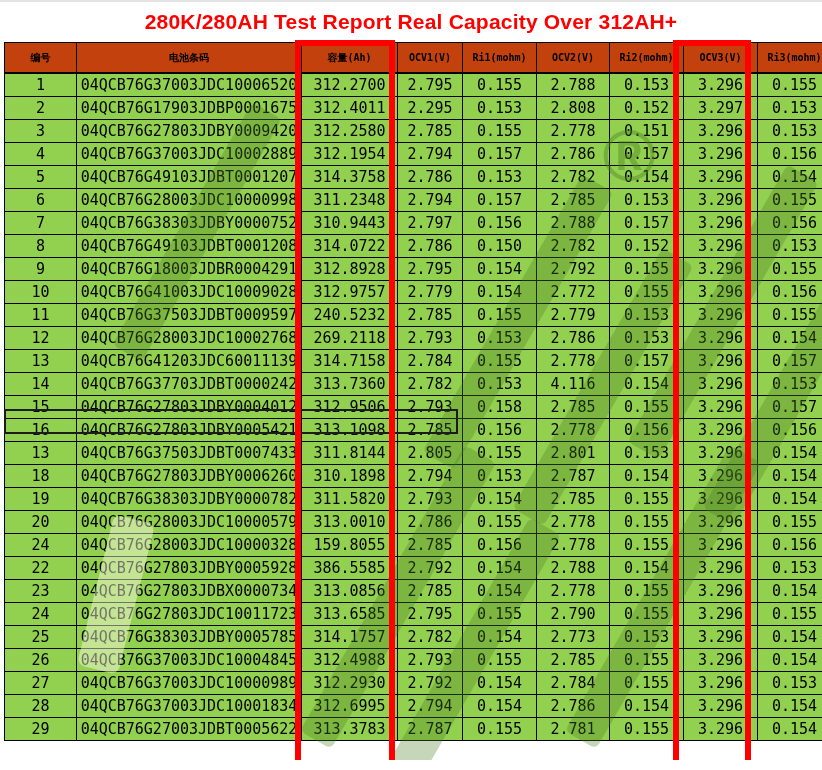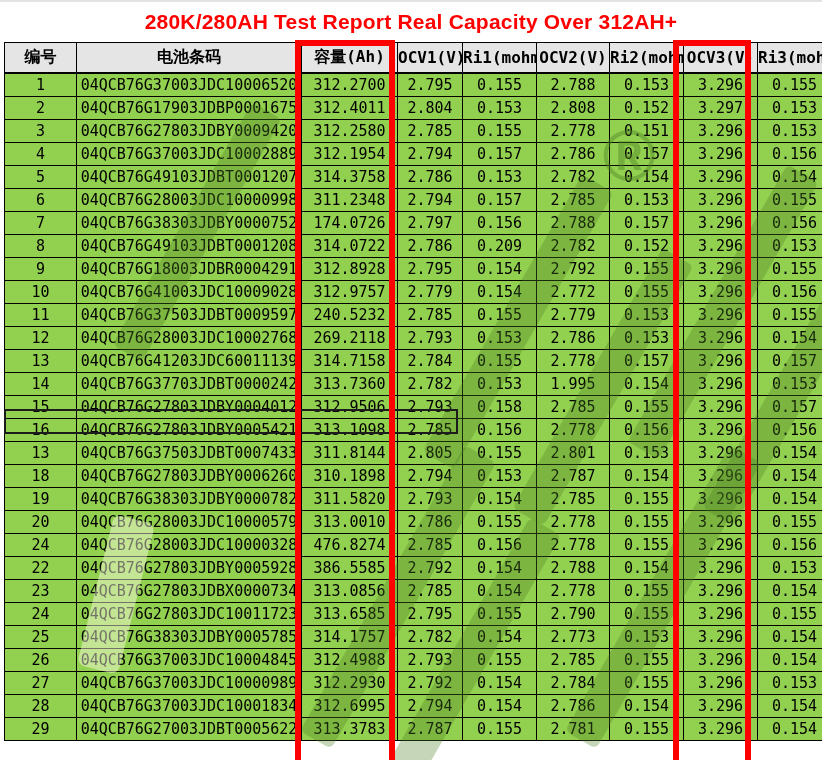--- a/index.html
+++ b/index.html
@@ -24,21 +24,21 @@
   }
   table.report{
     position:absolute;left:4px;top:40px;width:818px;
     border-collapse:collapse;table-layout:fixed;z-index:2;
   }
   th,td{
     border:1px solid #000;text-align:center;vertical-align:middle;
     overflow:hidden;white-space:nowrap;padding:0;color:#000;
   }
   th{
-    background:#e5e5e5;height:29px;font-weight:bold;font-size:16px;
+    background:#c2410c;height:29px;font-weight:bold;font-size:10px;
     border-bottom:2px solid #000;
   }
   td{background:var(--green);height:22px;font-size:15px;}
   .c0{width:71px}.c1{width:224px}.c2{width:95px}.c3{width:64px}.c4{width:73px}
   .c5{width:72px}.c6{width:73px}.c7{width:73px}.c8{width:73px}
   
   .hl-box{
     position:absolute;border:6px solid var(--red);box-sizing:border-box;
     z-index:6;pointer-events:none;
   }
@@ -104,21 +104,21 @@
           <td class="c4">0.155</td>
           <td class="c5">2.788</td>
           <td class="c6">0.153</td>
           <td class="c7">3.296</td>
           <td class="c8">0.155</td>
         </tr>
         <tr>
           <td class="c0">2</td>
           <td class="c1">04QCB76G17903JDBP0001675</td>
           <td class="c2">312.4011</td>
-          <td class="c3">2.804</td>
+          <td class="c3">2.295</td>
           <td class="c4">0.153</td>
           <td class="c5">2.808</td>
           <td class="c6">0.152</td>
           <td class="c7">3.297</td>
           <td class="c8">0.153</td>
         </tr>
         <tr>
           <td class="c0">3</td>
           <td class="c1">04QCB76G27803JDBY0009420</td>
           <td class="c2">312.2580</td>
@@ -158,34 +158,34 @@
           <td class="c3">2.794</td>
           <td class="c4">0.157</td>
           <td class="c5">2.785</td>
           <td class="c6">0.153</td>
           <td class="c7">3.296</td>
           <td class="c8">0.155</td>
         </tr>
         <tr>
           <td class="c0">7</td>
           <td class="c1">04QCB76G38303JDBY0000752</td>
-          <td class="c2">174.0726</td>
+          <td class="c2">310.9443</td>
           <td class="c3">2.797</td>
           <td class="c4">0.156</td>
           <td class="c5">2.788</td>
           <td class="c6">0.157</td>
           <td class="c7">3.296</td>
           <td class="c8">0.156</td>
         </tr>
         <tr>
           <td class="c0">8</td>
           <td class="c1">04QCB76G49103JDBT0001208</td>
           <td class="c2">314.0722</td>
           <td class="c3">2.786</td>
-          <td class="c4">0.209</td>
+          <td class="c4">0.150</td>
           <td class="c5">2.782</td>
           <td class="c6">0.152</td>
           <td class="c7">3.296</td>
           <td class="c8">0.153</td>
         </tr>
         <tr>
           <td class="c0">9</td>
           <td class="c1">04QCB76G18003JDBR0004291</td>
           <td class="c2">312.8928</td>
           <td class="c3">2.795</td>
@@ -238,21 +238,21 @@
           <td class="c6">0.157</td>
           <td class="c7">3.296</td>
           <td class="c8">0.157</td>
         </tr>
         <tr>
           <td class="c0">14</td>
           <td class="c1">04QCB76G37703JDBT0000242</td>
           <td class="c2">313.7360</td>
           <td class="c3">2.782</td>
           <td class="c4">0.153</td>
-          <td class="c5">1.995</td>
+          <td class="c5">4.116</td>
           <td class="c6">0.154</td>
           <td class="c7">3.296</td>
           <td class="c8">0.153</td>
         </tr>
         <tr>
           <td class="c0">15</td>
           <td class="c1">04QCB76G27803JDBY0004012</td>
           <td class="c2">312.9506</td>
           <td class="c3">2.793</td>
           <td class="c4">0.158</td>
@@ -312,21 +312,21 @@
           <td class="c3">2.786</td>
           <td class="c4">0.155</td>
           <td class="c5">2.778</td>
           <td class="c6">0.155</td>
           <td class="c7">3.296</td>
           <td class="c8">0.155</td>
         </tr>
         <tr>
           <td class="c0">24</td>
           <td class="c1">04QCB76G28003JDC10000328</td>
-          <td class="c2">476.8274</td>
+          <td class="c2">159.8055</td>
           <td class="c3">2.785</td>
           <td class="c4">0.156</td>
           <td class="c5">2.778</td>
           <td class="c6">0.155</td>
           <td class="c7">3.296</td>
           <td class="c8">0.156</td>
         </tr>
         <tr>
           <td class="c0">22</td>
           <td class="c1">04QCB76G27803JDBY0005928</td>

